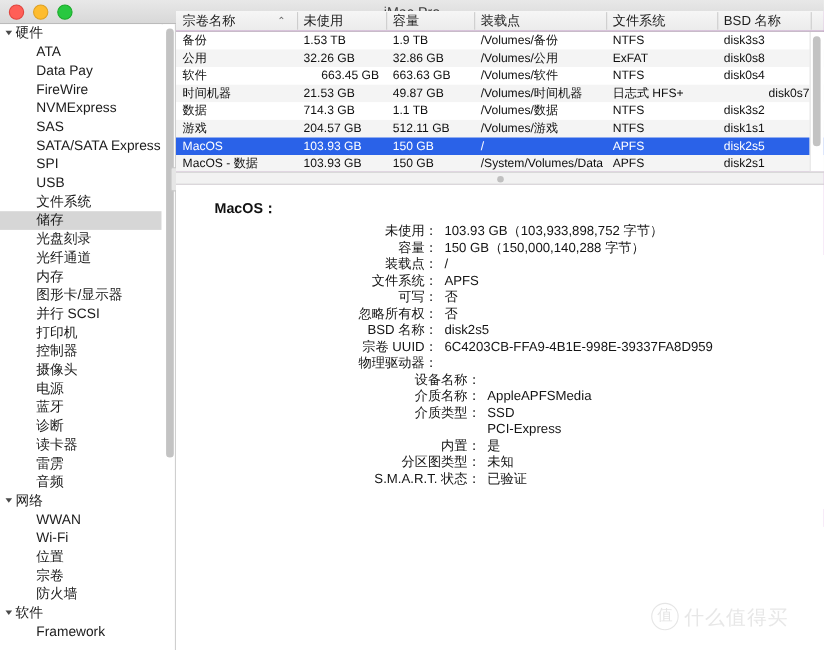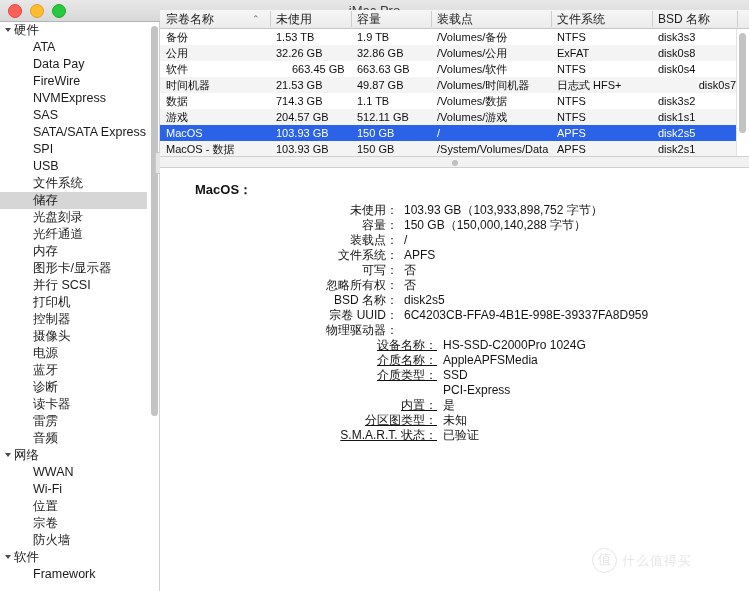--- a/index.html
+++ b/index.html
@@ -259,21 +259,21 @@
     color: #141414;
   }
   .dl-value {
     position: absolute;
     color: #141414;
   }
   
   .lvl0 .dl-label { left: 0px; width: 238px; }
   .lvl0 .dl-value { left: 244px; }
   
-  .lvl1 .dl-label { left: 0px; width: 277px; text-decoration: underline; }
+  .lvl1 .dl-label { left: 0px; width: 277px; }
   .lvl1 .dl-value { left: 283px; }
   
   .lvl0.hdr .dl-label { width: 238px; }
 
   
   #watermark {
     position: absolute;
     left: 592px;
     top: 548px;
     display: flex;
@@ -285,21 +285,21 @@
   #wm-circle {
     width: 23px; height: 23px;
     border-radius: 50%;
     border: 1.6px solid #e3e3e3;
     color: #e3e3e3;
     font-size: 14px;
     line-height: 21px;
     text-align: center;
   }
   #wm-text {
-    font-size: 13px;
+    font-size: 18px;
     color: #e5e5e5;
     letter-spacing: 1px;
   }
 </style>
 </head>
 <body>
 
 <div id="window">
 
   <div id="titlebar">
@@ -476,21 +476,20 @@
           </div>
           <div class="dl-row lvl0" style="top: 140px;">
             <div class="dl-label">宗卷 UUID：</div>
             <div class="dl-value">6C4203CB-FFA9-4B1E-998E-39337FA8D959</div>
           </div>
           <div class="dl-row lvl0 hdr" style="top: 155px;">
             <div class="dl-label">物理驱动器：</div>
           </div>
           <div class="dl-row lvl1" style="top: 170px;">
             <div class="dl-label">设备名称：</div>
-            <div class="dl-value">HS-SSD-C2000Pro 1024G</div>
           </div>
           <div class="dl-row lvl1" style="top: 185px;">
             <div class="dl-label">介质名称：</div>
             <div class="dl-value">AppleAPFSMedia</div>
           </div>
           <div class="dl-row lvl1" style="top: 200px;">
             <div class="dl-label">介质类型：</div>
             <div class="dl-value">SSD</div>
           </div>
           <div class="dl-row lvl1" style="top: 215px;">

